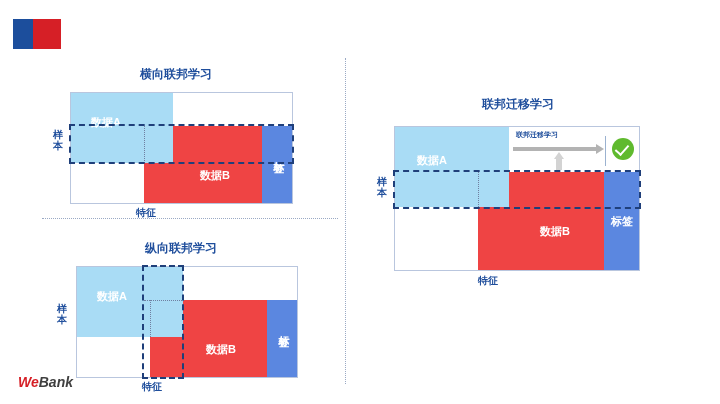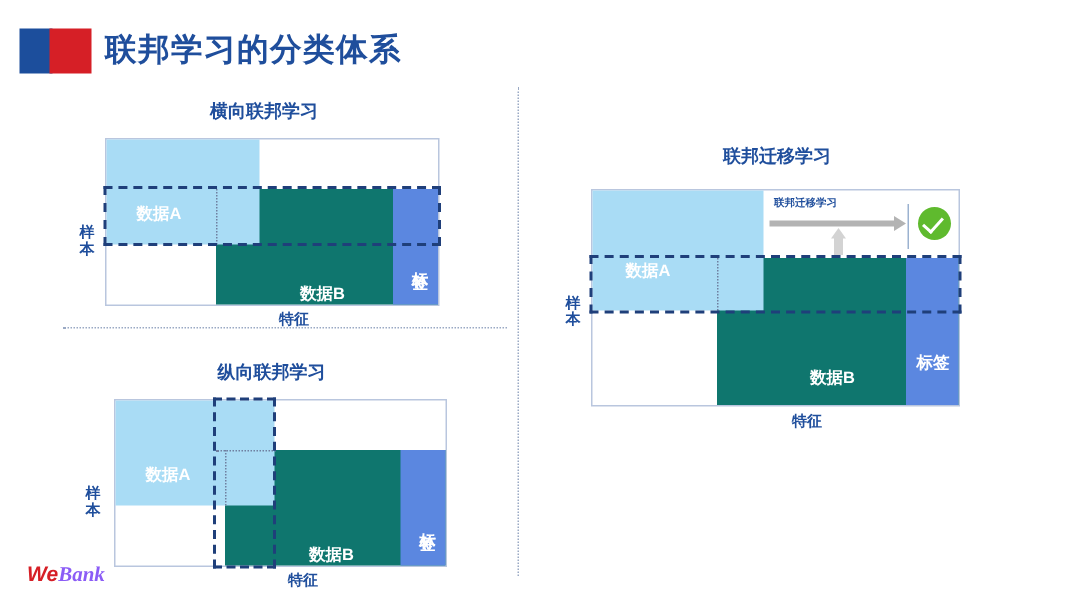--- a/index.html
+++ b/index.html
@@ -30,39 +30,38 @@
 
   
   .diagram { position: absolute; }
   .dg-title {
     position: absolute; width: 100%; text-align: center;
     font-size: 12px; font-weight: bold; color: #1f4e9c; white-space: nowrap;
   }
   .grid { position: absolute; border: 1px solid #b9c6de; background: #ffffff; }
   .blk { position: absolute; }
   .blk-a   { background: #a9dcf5; }
-  .blk-b   { background: #0f766e; }
+  .blk-b   { background: #ef4444; }
   .blk-lab { background: #5b87e0; }
   .blk-label {
     position: absolute; color: #ffffff; font-size: 11px; font-weight: bold;
     white-space: nowrap;
-    margin-top: 20px;
   }
   .blk-label.vert {
     writing-mode: vertical-rl; text-orientation: upright; letter-spacing: 1px;
   }
   .dash-box { position: absolute; border: 2.5px dashed #1f3f7a; }
   .dot-line-v { position: absolute; border-left: 1px dotted #6f7fa0; }
   .axis-y {
     position: absolute; font-size: 10px; font-weight: bold; color: #1f4e9c;
-    width: 12px; text-align: center; line-height: 11px; margin-top: 21px;
+    width: 12px; text-align: center; line-height: 11px;
   }
   .axis-x {
     position: absolute; font-size: 10px; font-weight: bold; color: #1f4e9c;
-    text-align: right; white-space: nowrap; font-family: Liberation Serif, serif;
+    text-align: left; white-space: nowrap; font-family: Liberation Serif, serif;
   }
 
   
   .tr-grp { position: absolute; }
   .tr-cap { position: absolute; font-size: 7px; font-weight: bold; color: #1f4e9c; white-space: nowrap; }
   .tr-bar { position: absolute; height: 4px; background: #b3b3b3; }
   .tr-head {
     position: absolute; width: 0; height: 0;
     border-top: 5px solid transparent; border-bottom: 5px solid transparent;
     border-left: 8px solid #b3b3b3;
@@ -81,32 +80,31 @@
   }
   .check::after {
     content: ""; position: absolute; left: 6px; top: 4px;
     width: 6px; height: 11px; border: solid #fff;
     border-width: 0 2.5px 2.5px 0; transform: rotate(42deg);
   }
 
   
   .webank { position: absolute; left: 18px; top: 374px; font-size: 14px; font-weight: bold; font-style: italic; }
   .webank .we { color: #d61f26; }
-  .webank .bank { color: #8b5cf6; font-family: Liberation Serif, serif; }
+  .webank .bank { color: #404040; }
 </style>
 </head>
 <body>
 
 <div id="slide">
 
   <div class="logo-mark">
     <div class="blue"></div>
     <div class="red"></div>
   </div>
-  <div class="slide-title">联邦学习的分类体系</div>
 
   <div class="div-h"></div>
   <div class="div-v"></div>
 
   <div class="diagram" style="left:46px; top:66px; width:260px; height:150px;">
 
     <div class="dg-title" style="left:0; top:0;">横向联邦学习</div>
 
     <div class="grid" style="left:24px; top:26px; width:223px; height:112px;"></div>
 

